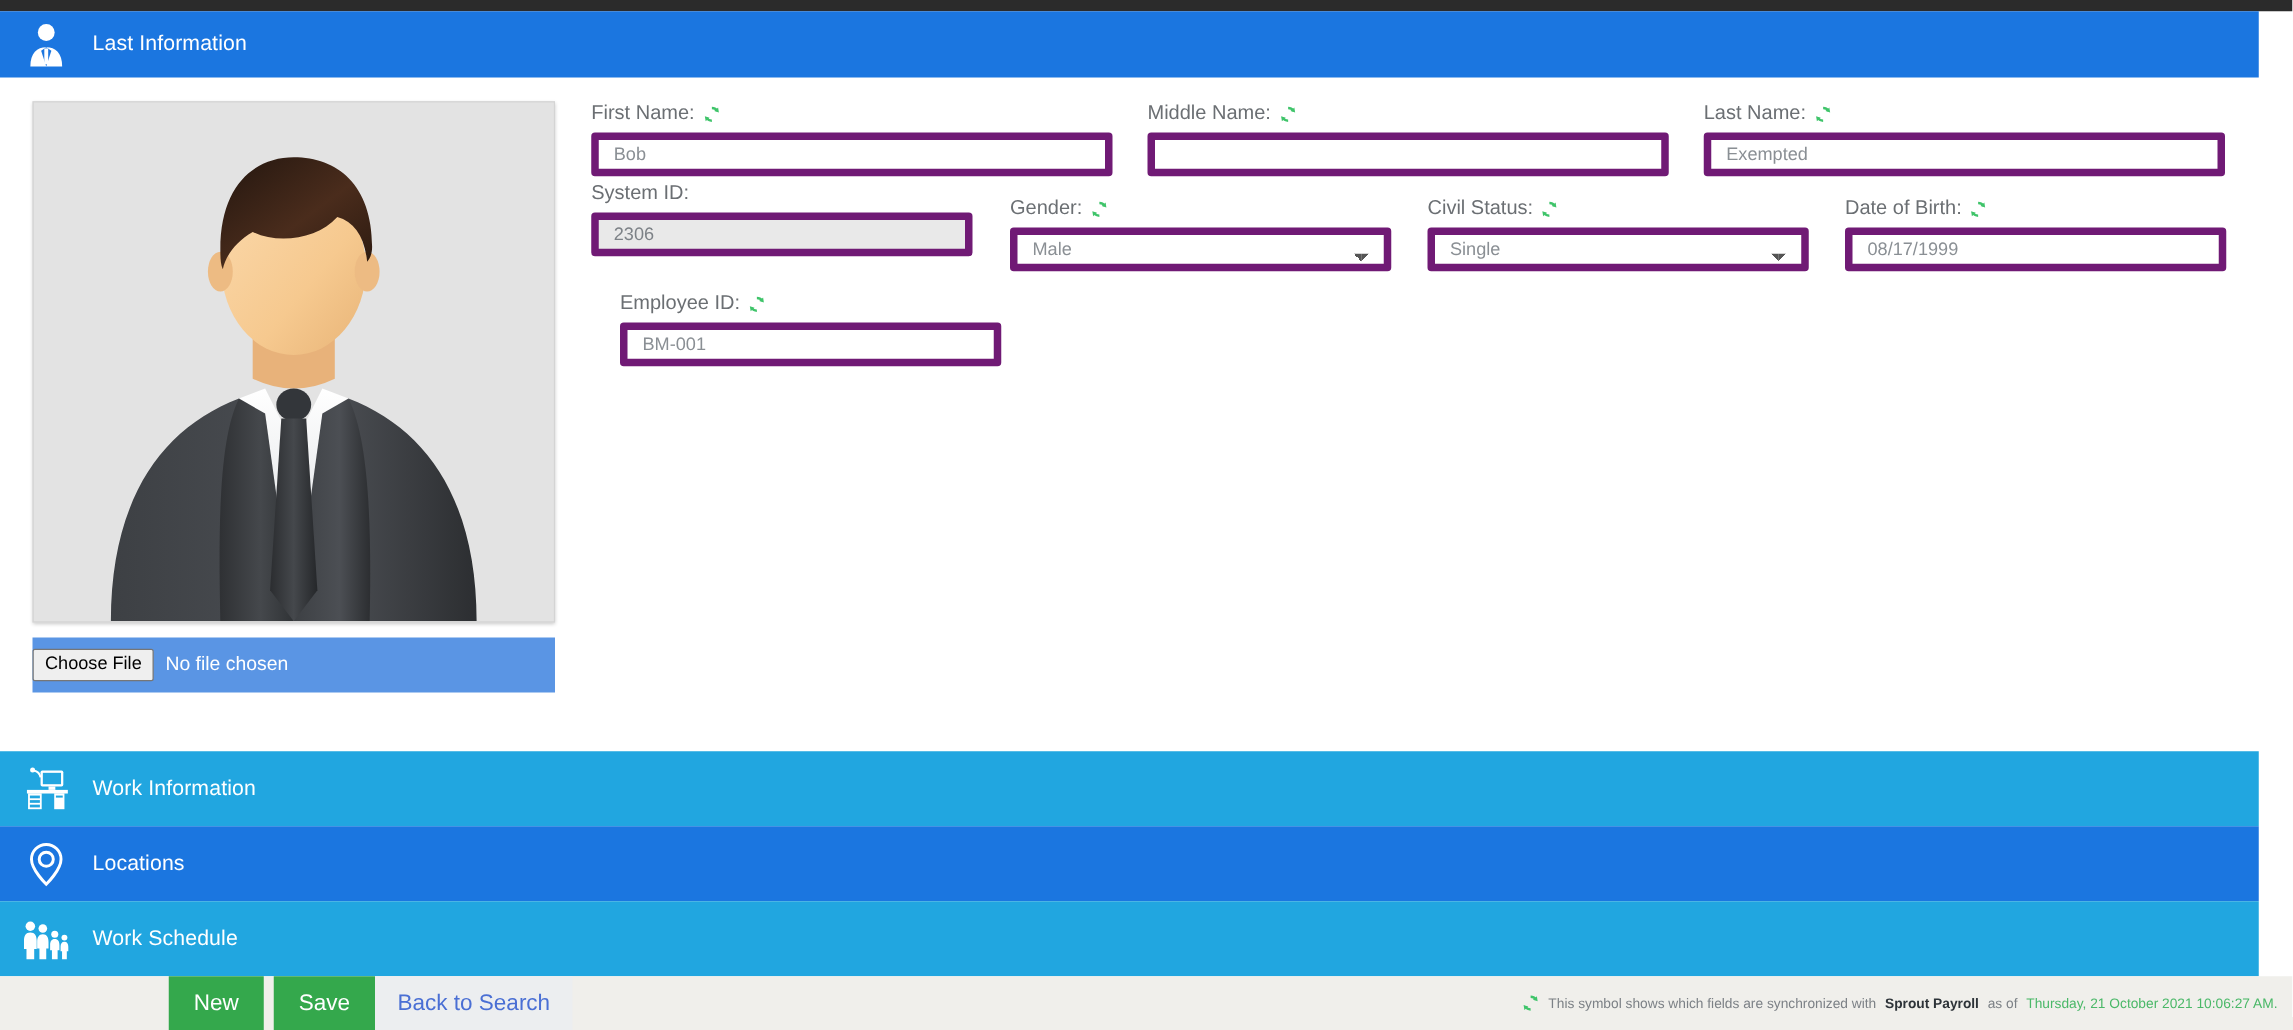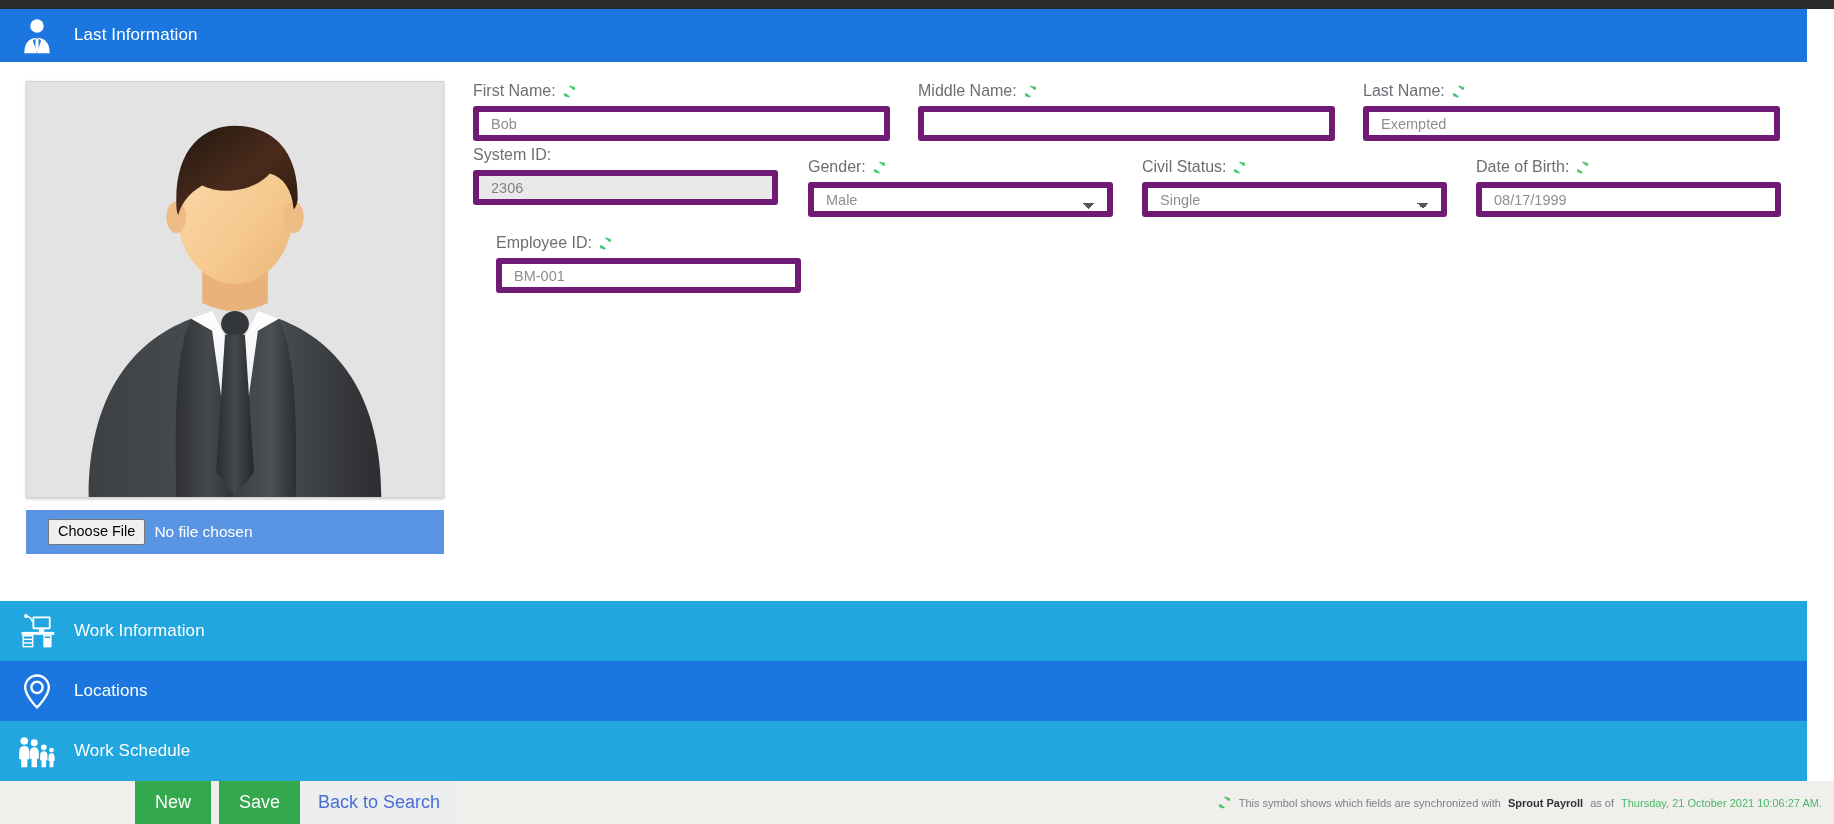--- a/index.html
+++ b/index.html
@@ -70,21 +70,20 @@
     overflow: hidden;
   }
   .photo-box svg { display: block; width: 100%; height: 100%; }
 
   .file-row {
     position: absolute;
     left: 26px; top: 510px;
     width: 418px; height: 44px;
     background: #5a95e4;
     display: flex; align-items: center;
-    padding-left: 22px;
   }
   .fake-file-btn {
     background: #efefef;
     border: 1px solid #767676;
     border-radius: 2px;
     font-size: 14.5px;
     color: #000;
     padding: 2px 9px 3px 9px;
     font-family: "Liberation Sans", sans-serif;
     line-height: 1.35;

